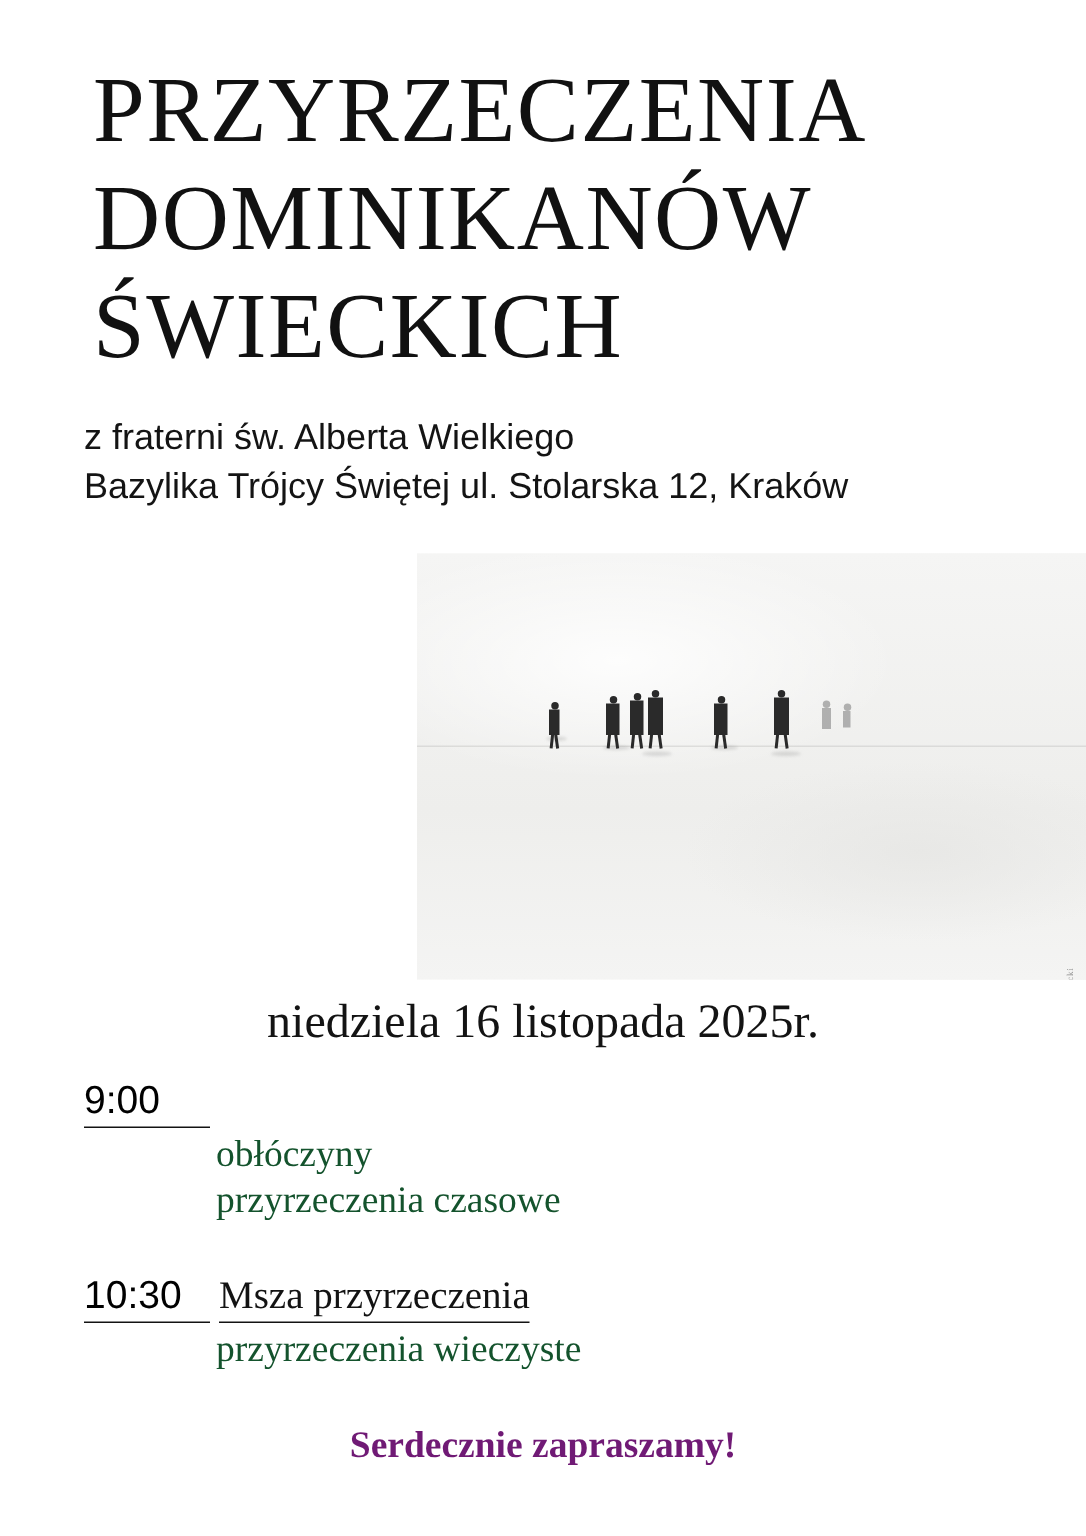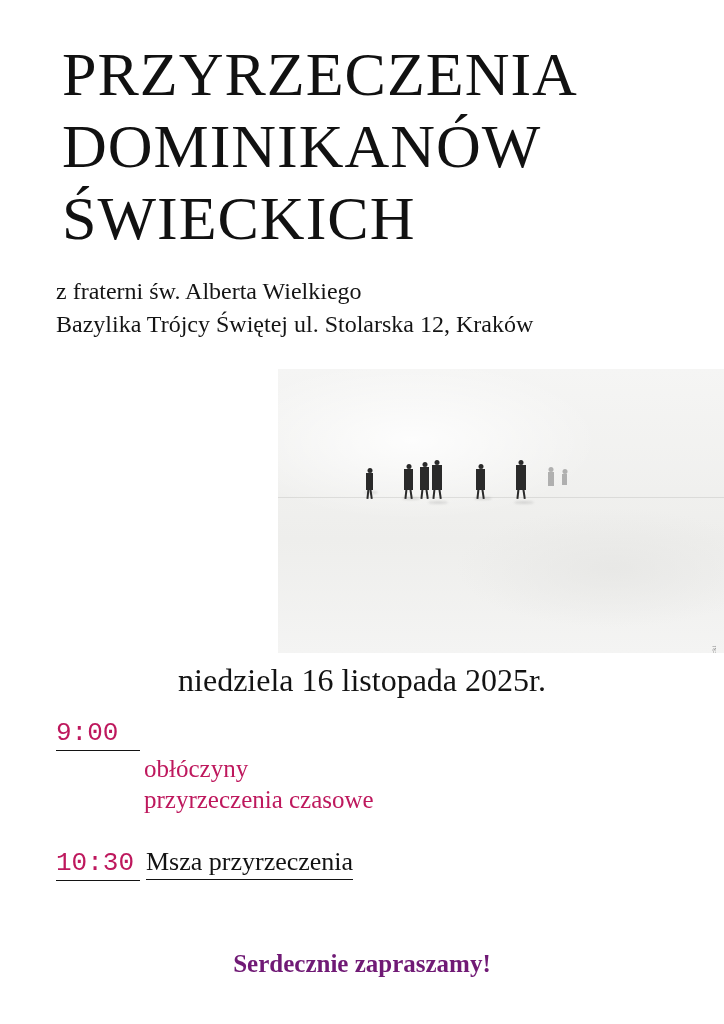--- a/index.html
+++ b/index.html
@@ -41,21 +41,21 @@
   }
 
   
   .subtitle-block {
     position: absolute;
     left: 56px;
     top: 275px;
     width: 640px;
   }
   .subtitle-line {
-    font-family: Liberation Serif, serif;
+    font-family: Liberation Sans, sans-serif;
     font-size: 24px;
     line-height: 33px;
     color: #141414;
     white-space: nowrap;
   }
 
   
   .artwork {
     position: absolute;
     left: 278px;
@@ -152,43 +152,43 @@
   }
   .slot {
     position: relative;
     margin-bottom: 32px;
   }
   .slot-head {
     display: flex;
     align-items: baseline;
   }
   .slot-time {
-    font-family: Liberation Mono, monospace;
+    font-family: Liberation Sans, sans-serif;
     font-size: 26px;
-    color: #be185d;
+    color: #000000;
     border-bottom: 1px solid #131313;
     padding-bottom: 2px;
     min-width: 84px;
   }
   .slot-title {
     font-family: "Liberation Serif", serif;
     font-size: 26px;
     color: #131313;
     border-bottom: 1px solid #131313;
     padding-bottom: 2px;
     margin-left: 6px;
   }
   .slot-items {
     margin: 2px 0 0 88px;
   }
   .slot-item {
     font-family: "Liberation Serif", serif;
     font-size: 25px;
     line-height: 31px;
-    color: #be185d;
+    color: #14532d;
   }
 
   
   .footer-line {
     position: absolute;
     left: 0;
     right: 0;
     top: 950px;
     text-align: center;
     font-family: "Liberation Serif", serif;
@@ -278,20 +278,21 @@
         <div class="slot-item">przyrzeczenia czasowe</div>
       </div>
     </div>
 
     <div class="slot">
       <div class="slot-head">
         <span class="slot-time">10:30</span>
         <span class="slot-title">Msza przyrzeczenia</span>
       </div>
       <div class="slot-items">
+        <div class="slot-item">przyrzeczenia wieczyste</div>
       </div>
     </div>
 
   </div>
 
   <div class="footer-line">Serdecznie zapraszamy!</div>
 
 </div>
 
 </body></html>

